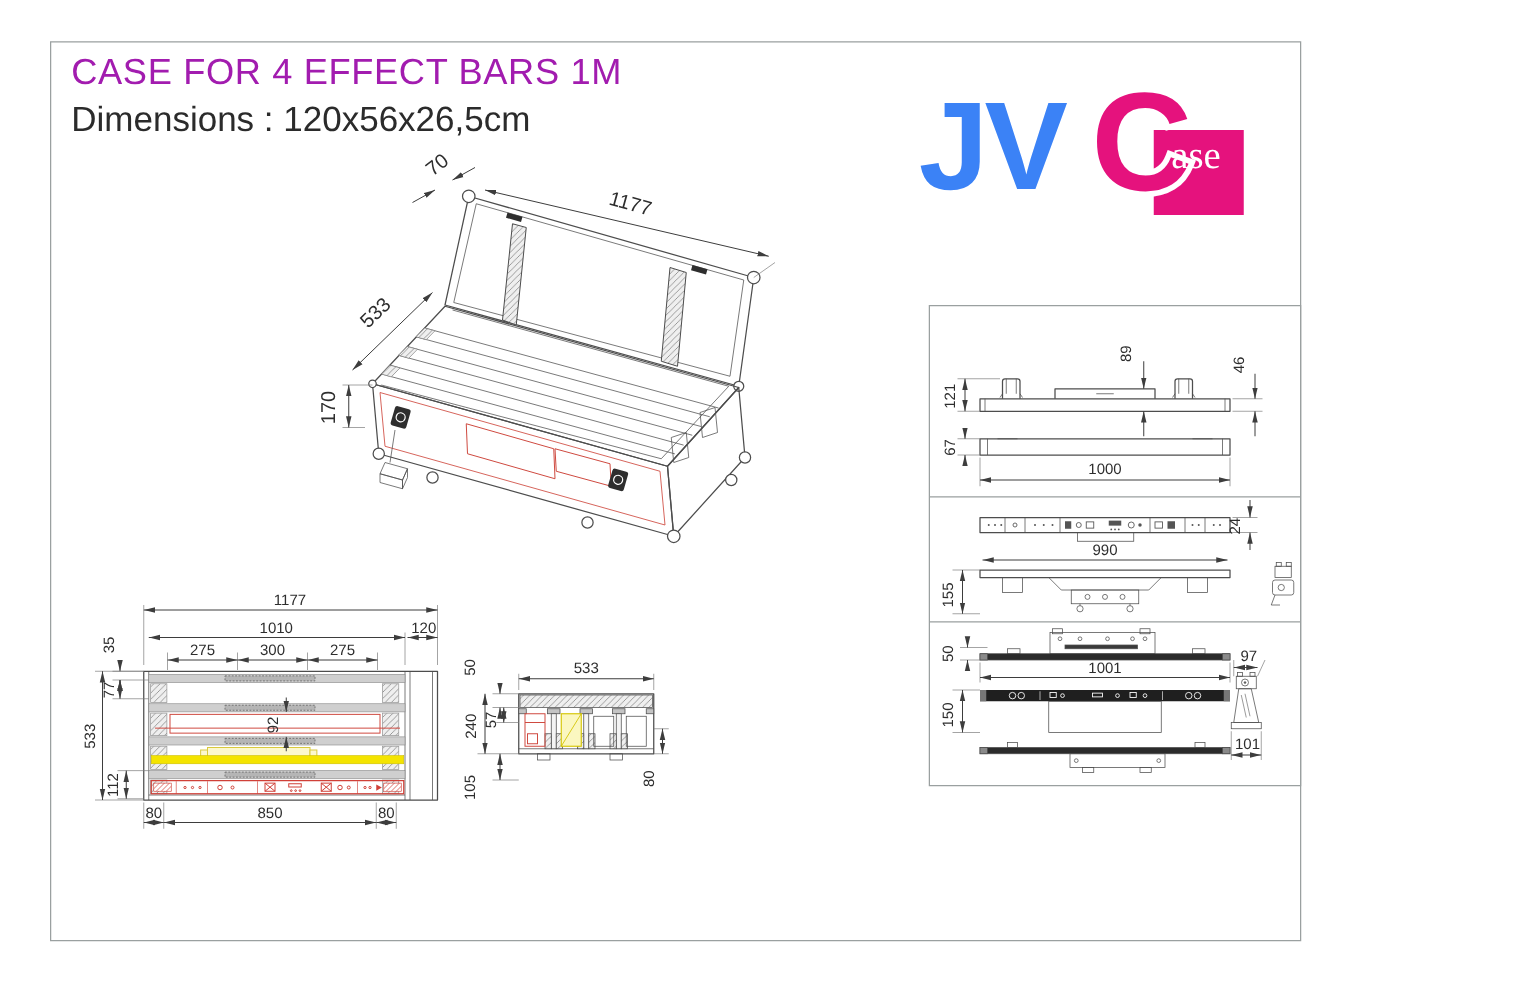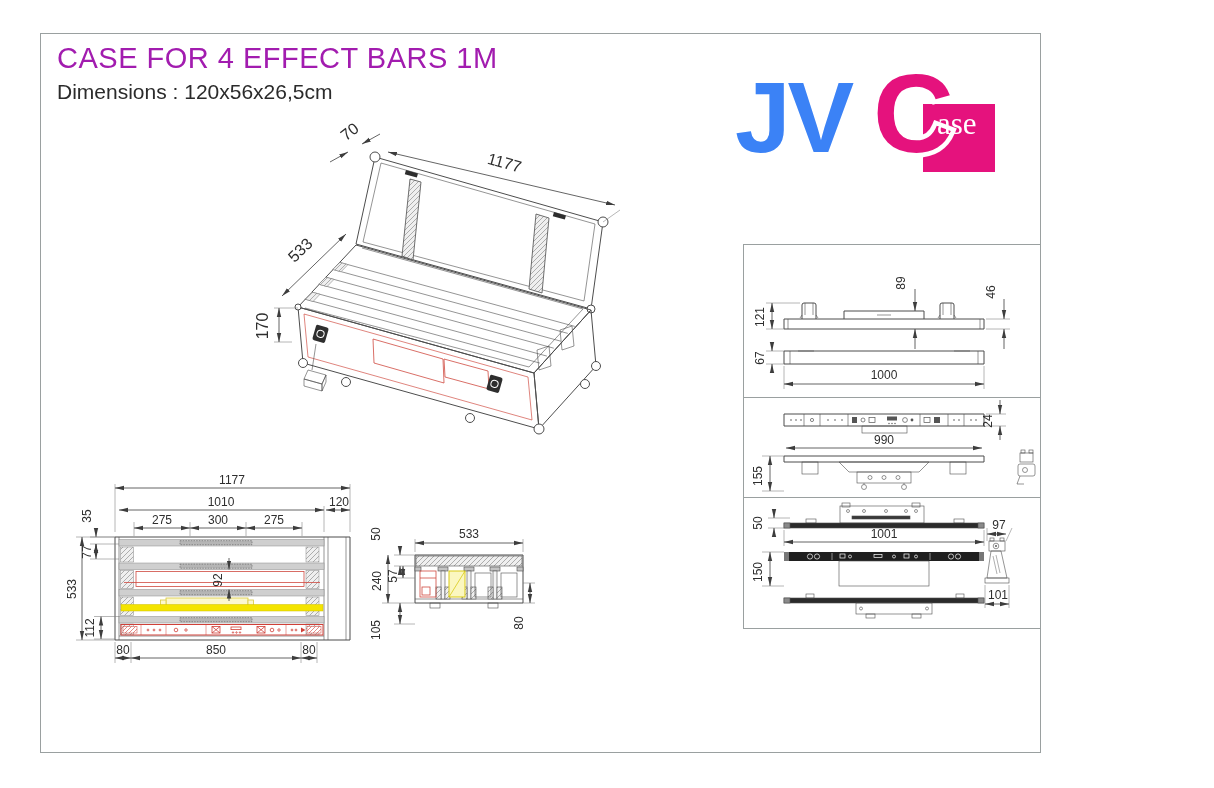--- a/index.html
+++ b/index.html
@@ -2,21 +2,21 @@
 <html><head>
 <meta charset="utf-8">
 <style>
   html,body{margin:0;padding:0;background:#fff;}
   body{width:1214px;height:788px;position:relative;overflow:hidden;
        font-family:"Liberation Sans",sans-serif;color:#2b2b2b;}
   .abs{position:absolute;}
   #frame{left:40px;top:33px;width:999px;height:718px;border:1px solid #9aa0a0;}
   
   #title1{left:57px;top:42px;font-size:29px;letter-spacing:.5px;color:#a21caf;}
-  #title2{left:57px;top:80px;font-size:21px;color:#2b2b2b;text-align:right;}
+  #title2{left:57px;top:80px;font-size:28px;color:#2b2b2b;text-align:right;}
   
   #logo{left:735px;top:70px;width:280px;height:110px;}
   #logo .jv{position:absolute;left:0;top:-10px;font-size:100px;font-weight:bold;
             letter-spacing:-3px;color:#3b82f6;}
   #logo .c{position:absolute;left:138px;top:-12px;font-size:112px;font-weight:bold;line-height:1;}
   #logo .c-halo{color:transparent;-webkit-text-stroke:9px #ffffff;z-index:2;}
   #logo .c-fill{z-index:3;}
   #logo .sq{position:absolute;left:188px;top:34px;width:72px;height:68px;z-index:1;}
   #logo .ase{position:absolute;left:202px;top:36px;z-index:4;color:#fff;
              font-family:"Liberation Serif",serif;font-size:31px;}

